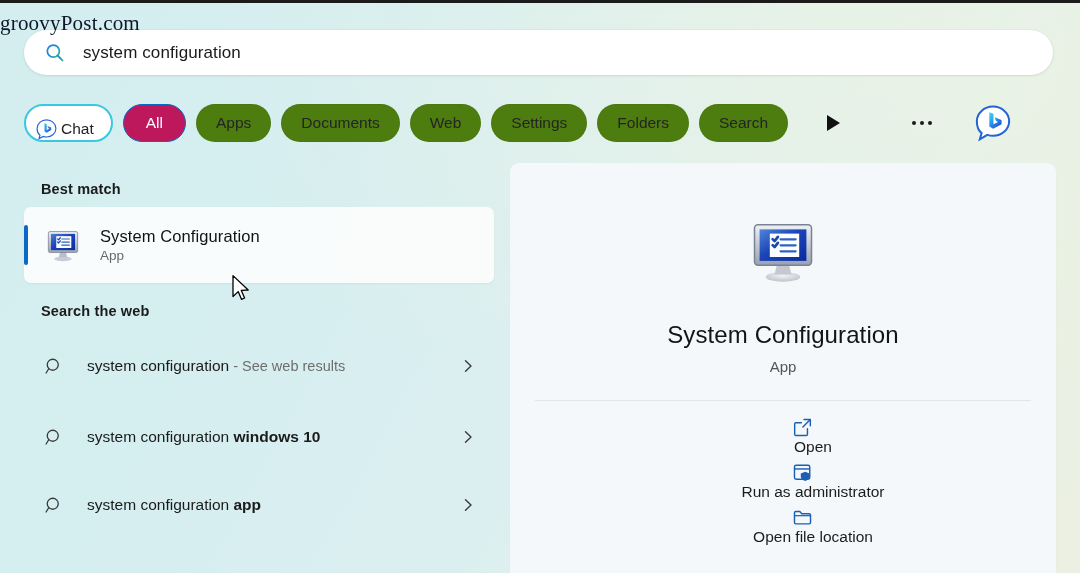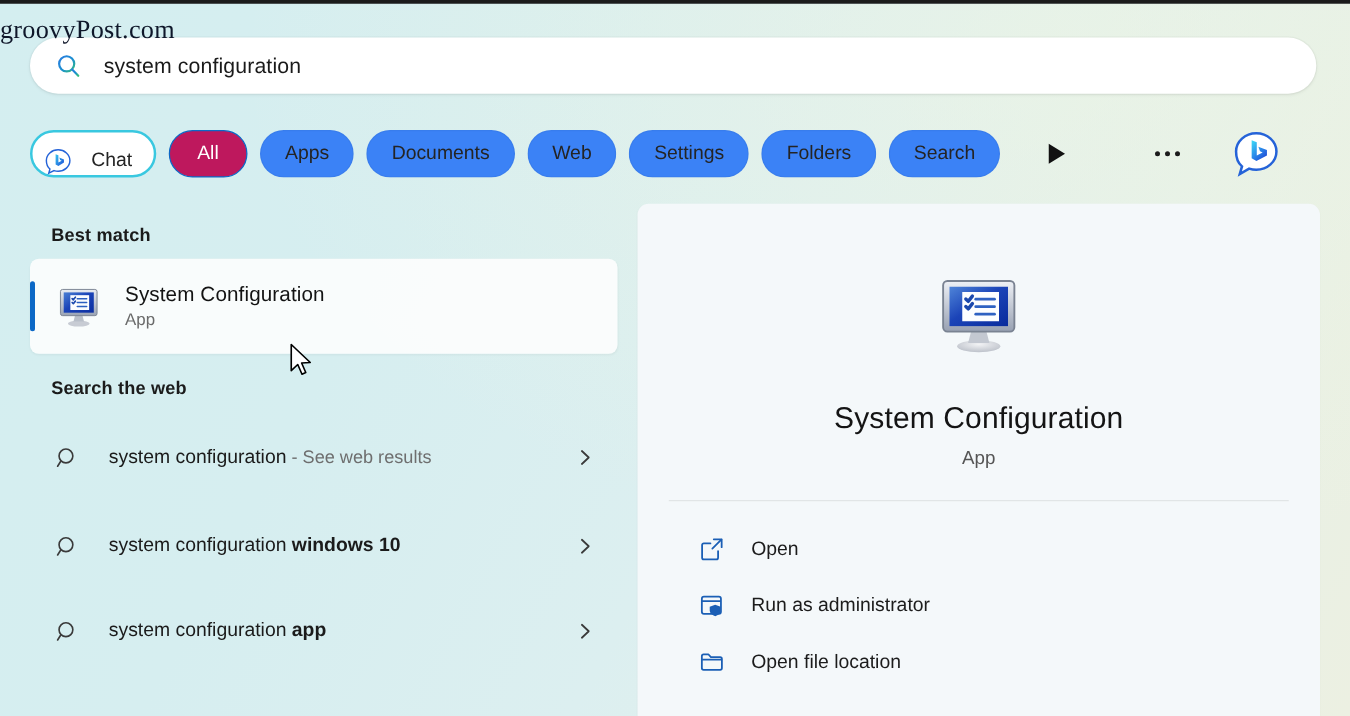--- a/index.html
+++ b/index.html
@@ -54,30 +54,30 @@
     width: 1032px; height: 40px;
     display: flex; align-items: center; gap: 10px;
   }
   .pill {
     height: 38px;
     border-radius: 19px;
     display: flex; align-items: center; justify-content: center;
     padding: 8px 19px;
     font-size: 15.5px;
     color: #242424;
-    background: #3b82f6;
+    background: #4d7c0f;
     border: 1px solid rgba(0,0,0,.035);
     white-space: nowrap;
     cursor: default;
   }
   .pill.chat {
     background: #ffffff;
     border: 2px solid #39c8e0;
     padding: 12px 17px 0 9px;
-    gap: 15px;
+    gap: 3px;
   }
   .pill.active {
     background: #be185d;
     color: #ffffff;
     border-color: #0c68c6;
     padding: 0 22px;
   }
   .bing-sm { width: 23px; height: 23px; display: block; flex: none; }
   .play-btn {
     width: 34px; height: 34px;
@@ -177,20 +177,21 @@
     width: 496px; height: 1px;
     background: #e1e5e6;
   }
   .rp-actions { padding: 16px 0 0 0; }
   .action {
     height: 45px;
     display: flex; align-items: center;
     padding-left: 39px;
     border-radius: 5px;
     margin: 0 10px;
+    flex-direction: column;
   }
   .act-icon { width: 21px; height: 21px; flex: none; }
   .act-label { margin-left: 21px; font-size: 15.5px; color: #1c1c1c; }
 
   
   .cursor { position: absolute; left: 231px; top: 271px; width: 22px; height: 30px; z-index: 20; }
 </style>
 </head>
 <body>
 

